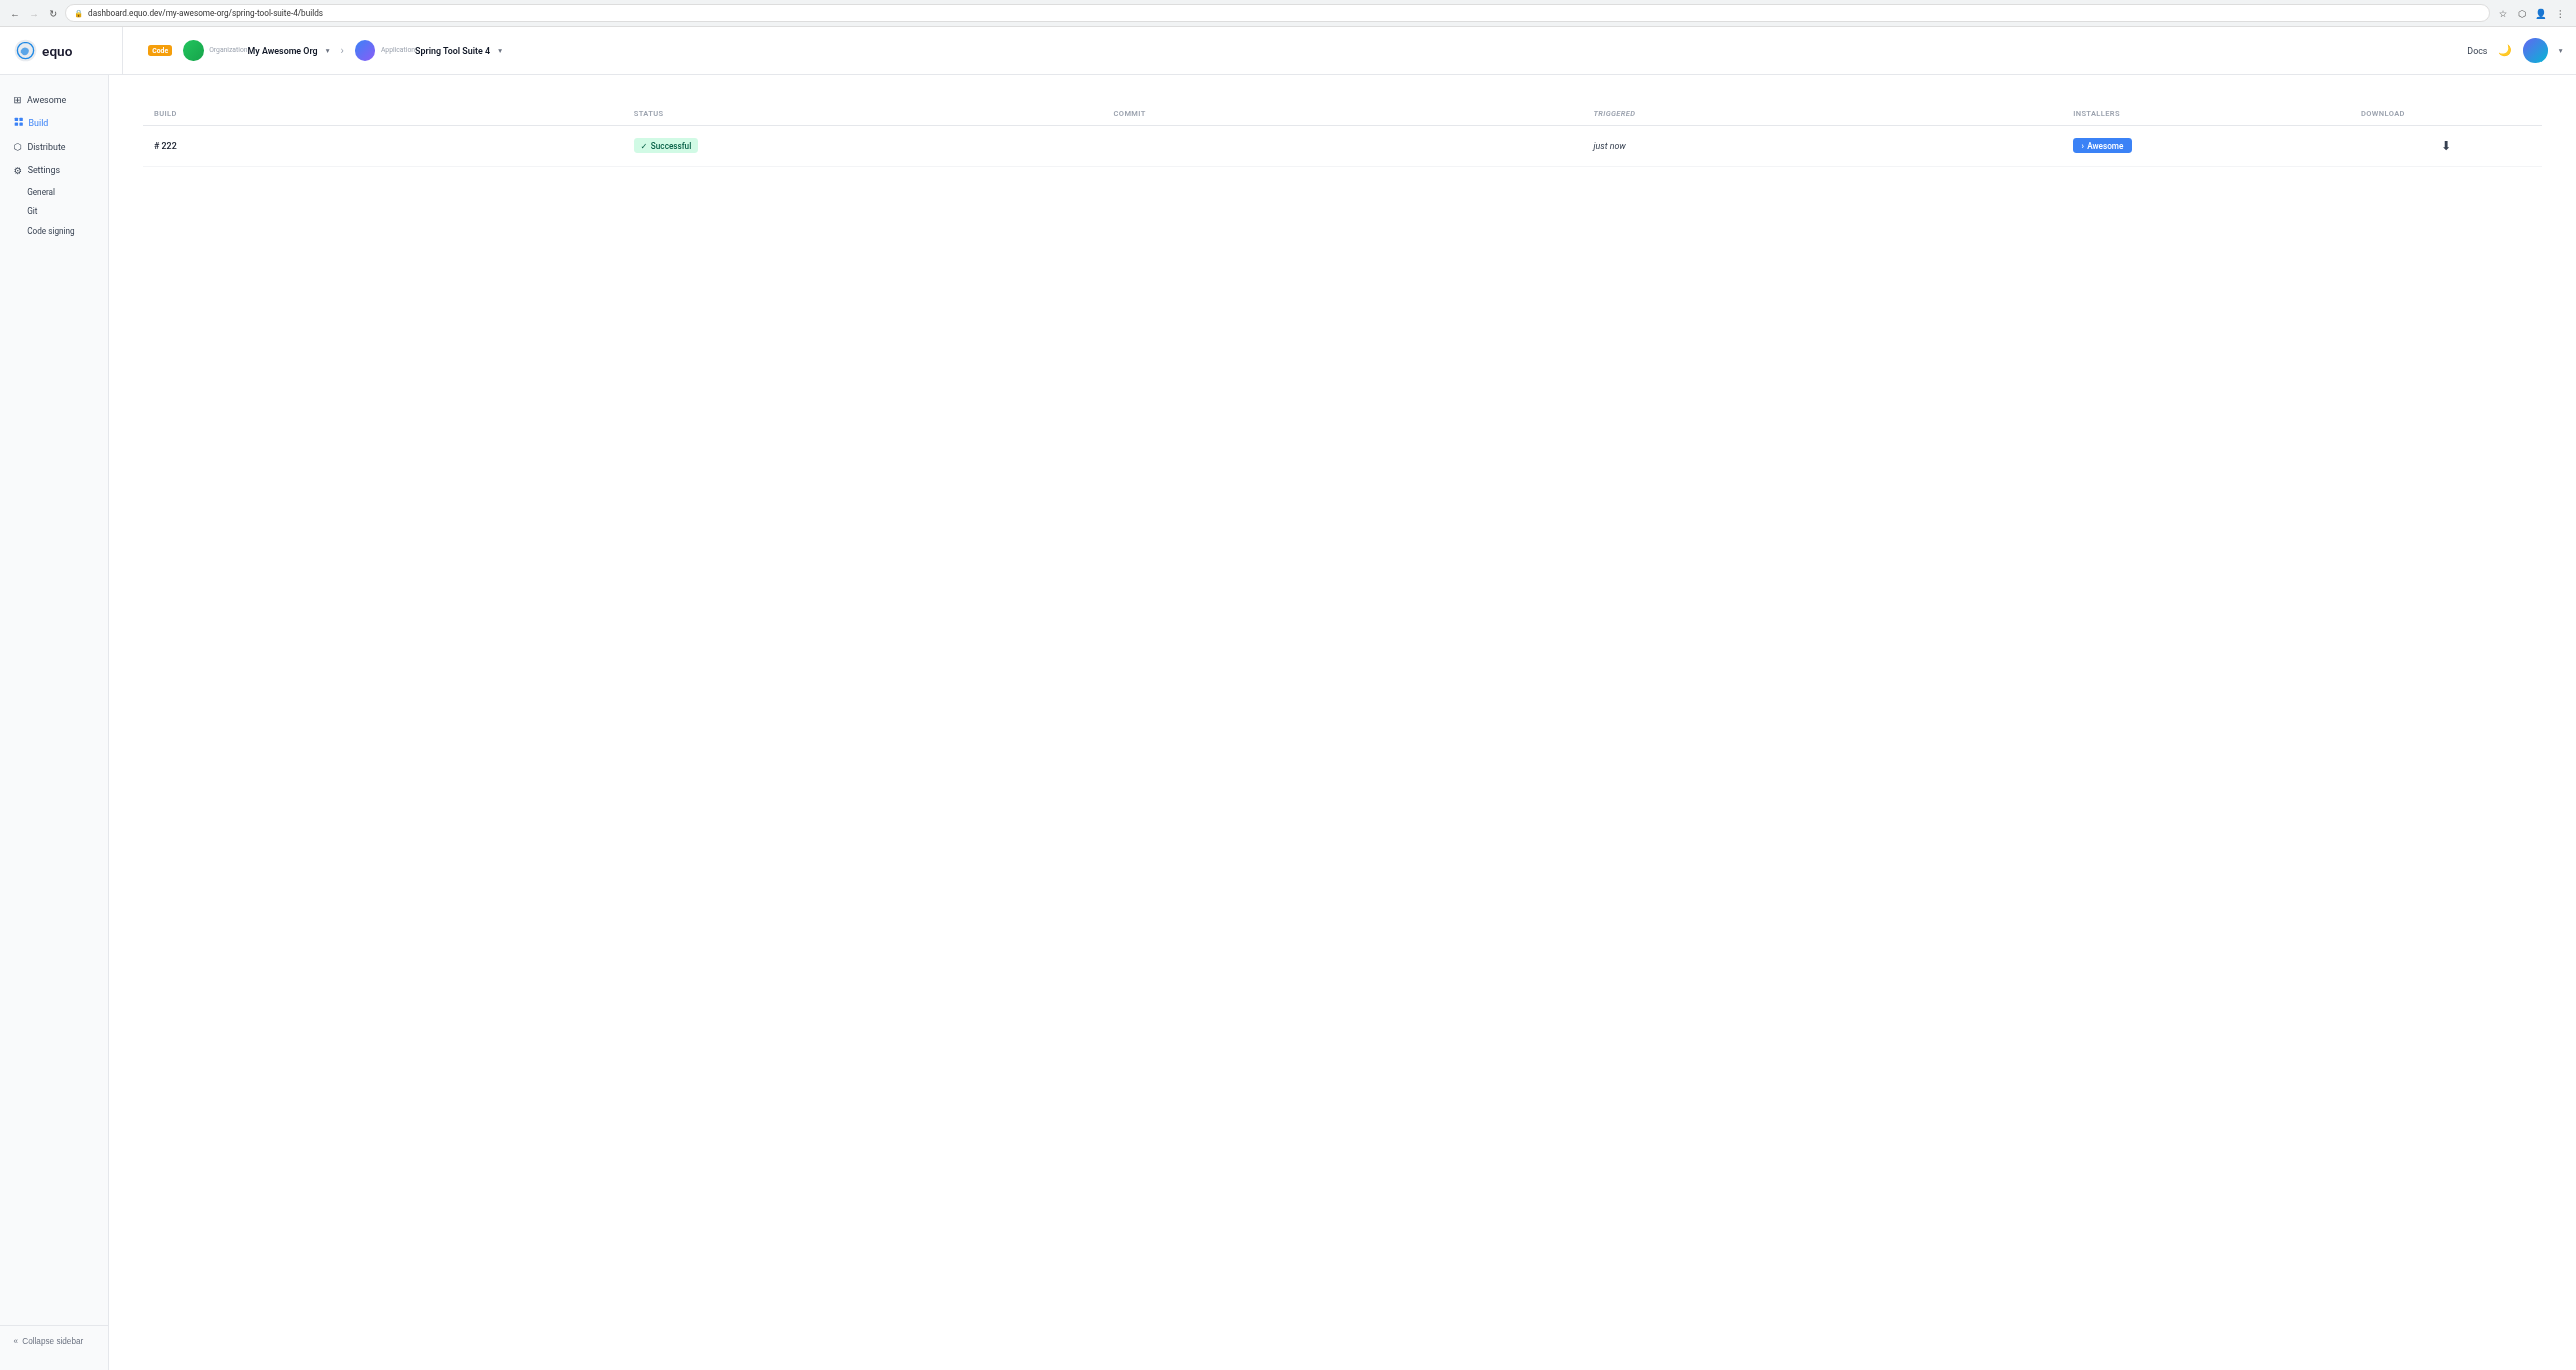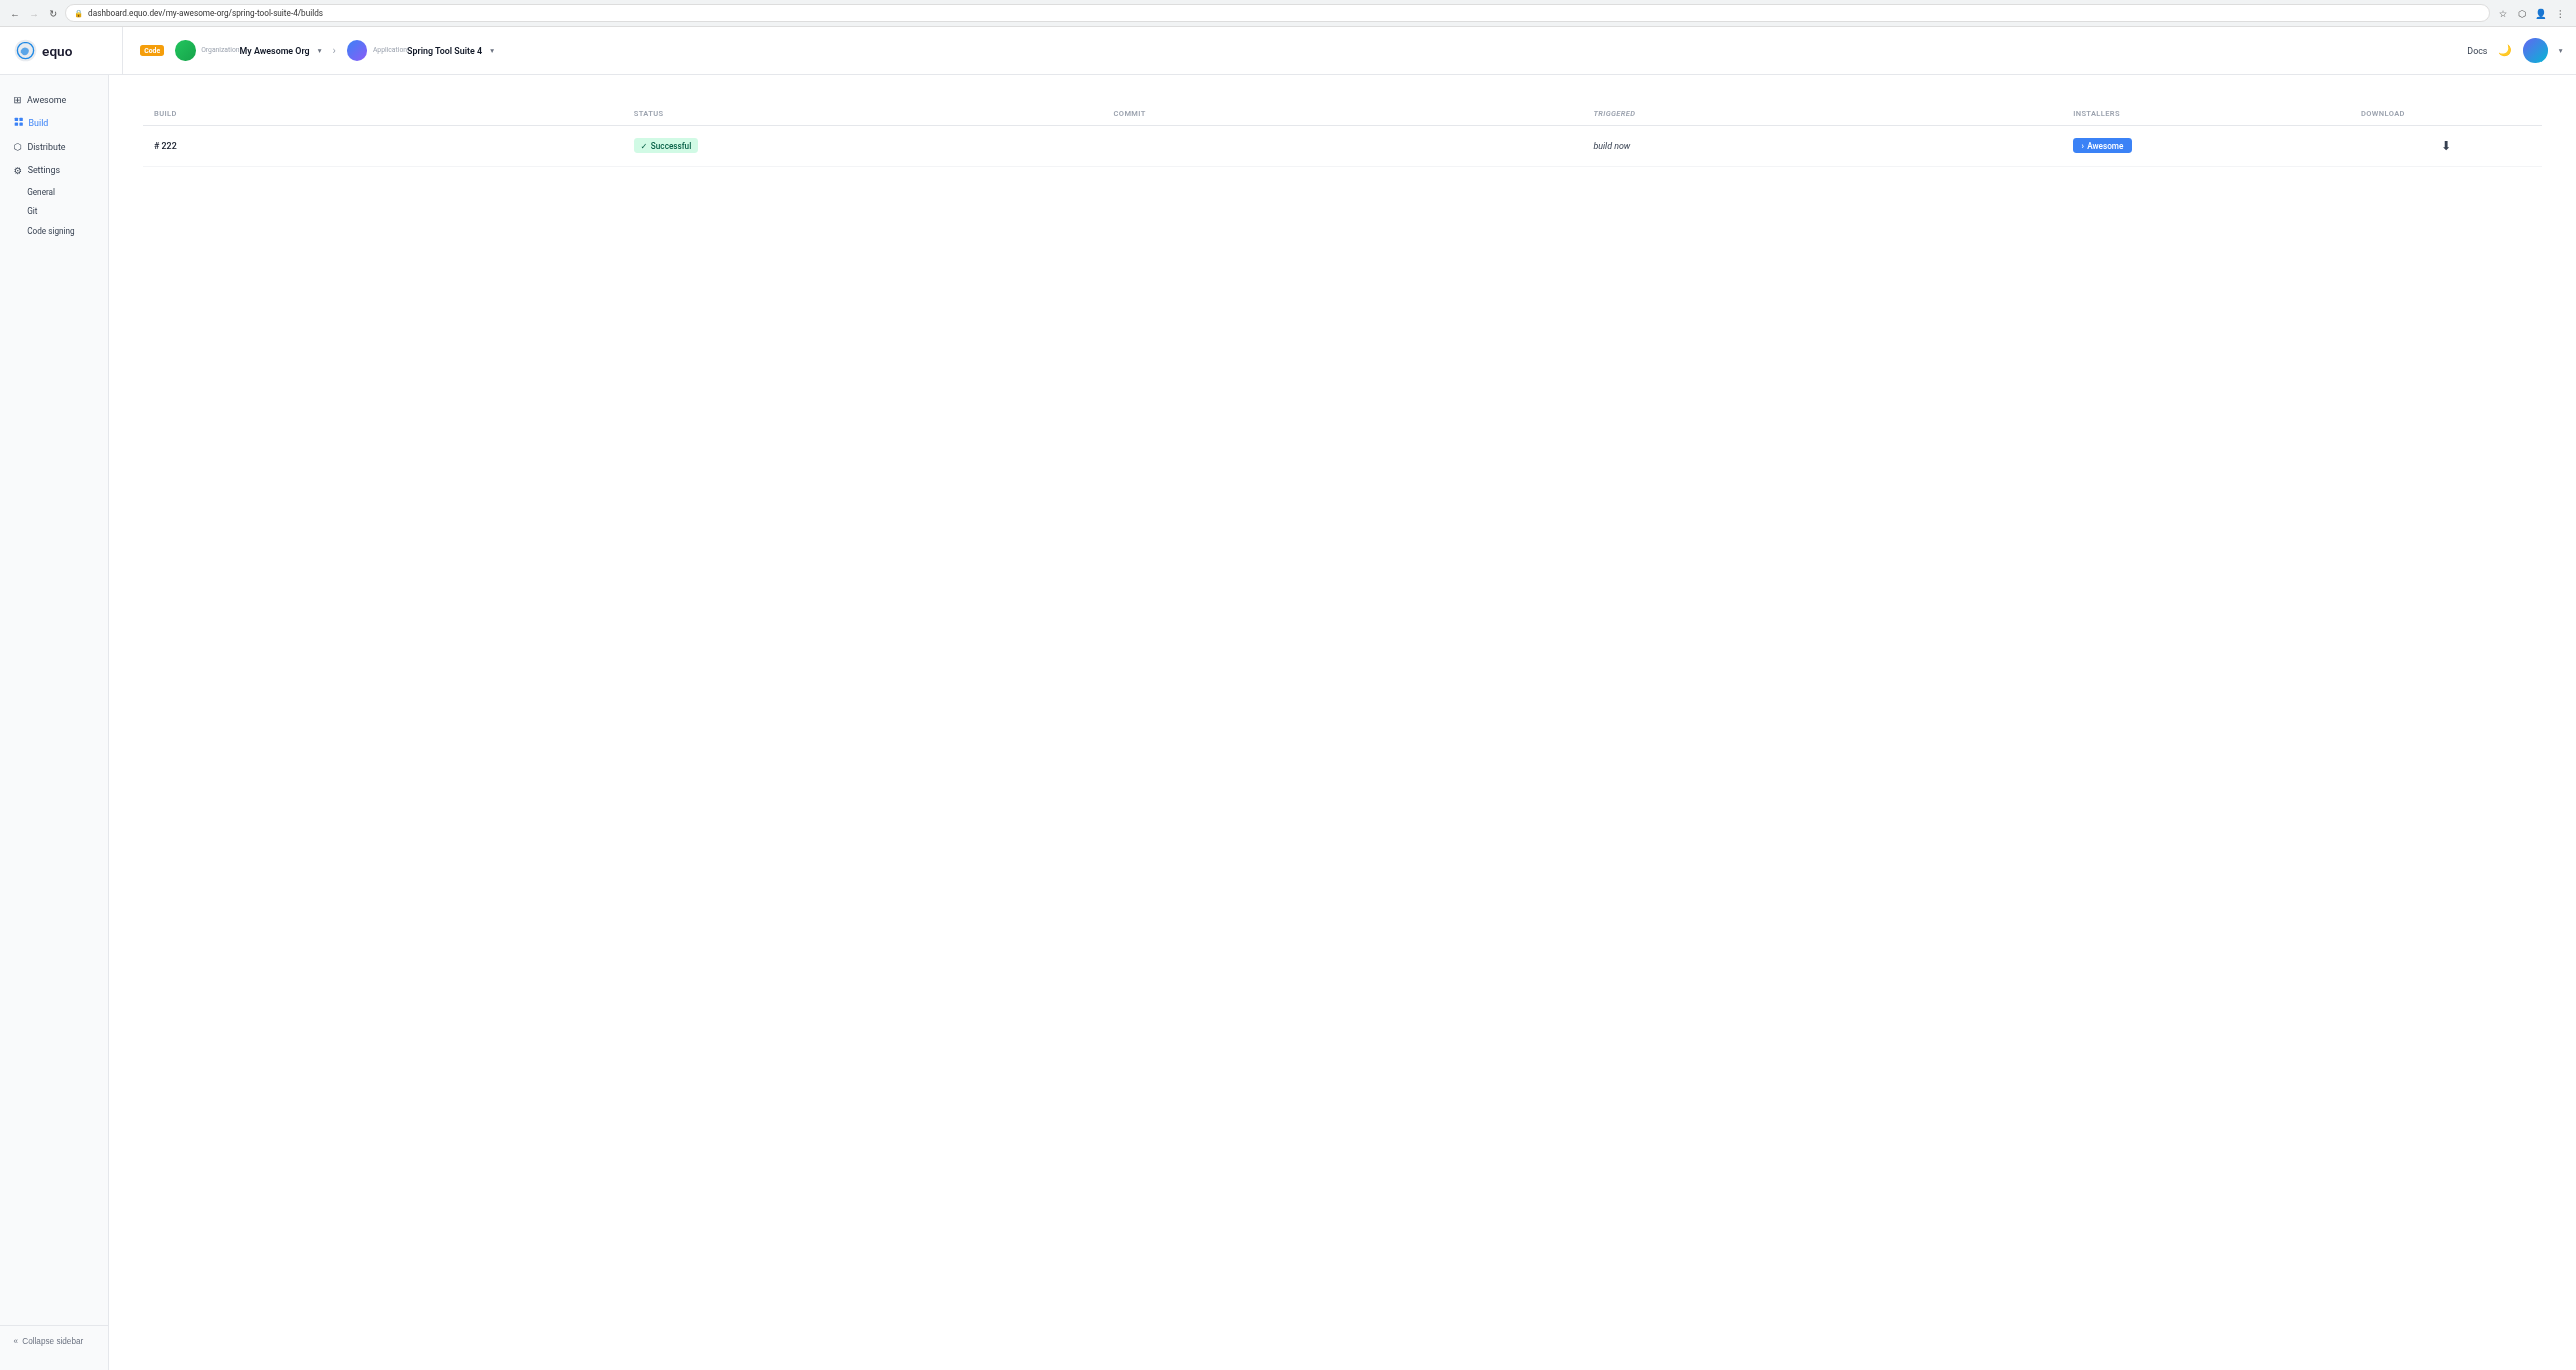--- a/index.html
+++ b/index.html
@@ -55,21 +55,21 @@
     }
 
     
     .top-header {
       background: white;
       border-bottom: 0.7px solid #e5e7eb;
       height: 48px;
       display: flex;
       align-items: center;
       padding: 0 13.6px;
-      gap: 4px;
+      gap: 12px;
       position: relative;
       z-index: 10;
     }
     .logo-area {
       width: 109px;
       display: flex;
       align-items: center;
       gap: 5.5px;
       border-right: 0.7px solid #e5e7eb;
       height: 100%;
@@ -462,21 +462,21 @@
             <td class="col-status">
               <span class="status-badge">
                 <span class="status-check">✓</span>
                 <span>Successful</span>
               </span>
             </td>
             <td class="col-commit">
               <span></span>
             </td>
             <td class="col-triggered">
-              <span>build now</span>
+              <span>just now</span>
             </td>
             <td class="col-installers">
               <span class="running-badge">
                 <span class="running-icon">›</span>
                 <span>Awesome</span>
               </span>
             </td>
             <td class="col-download" style="text-align:center;">
               <button class="download-btn">
                 <span>⬇</span>

